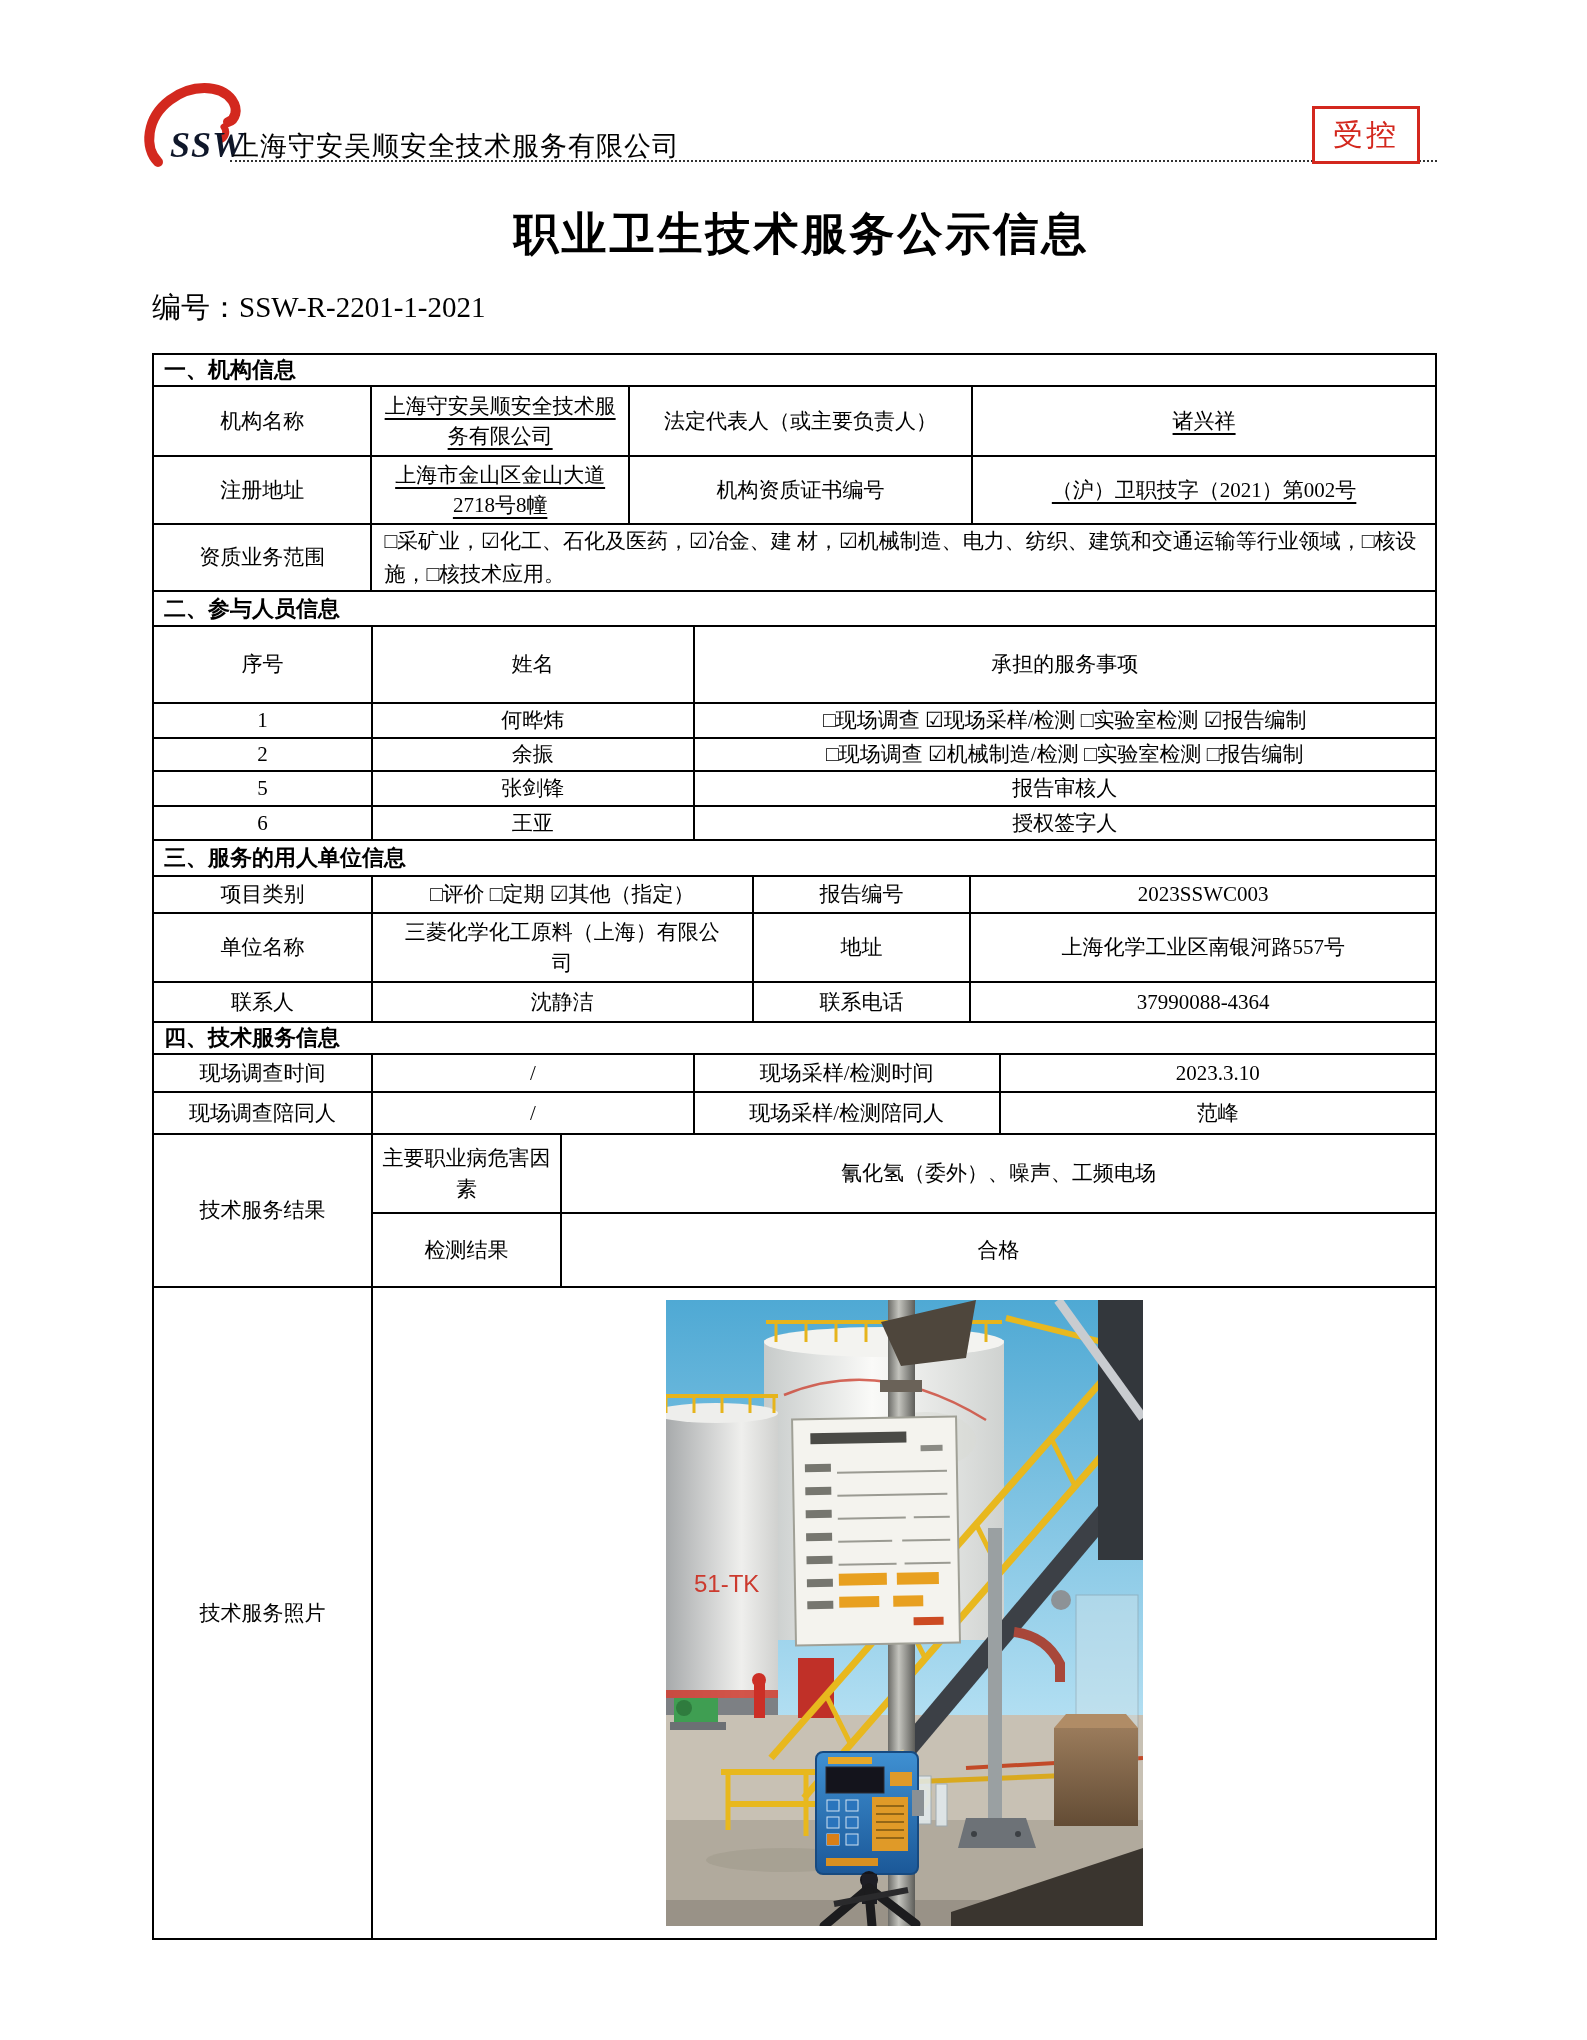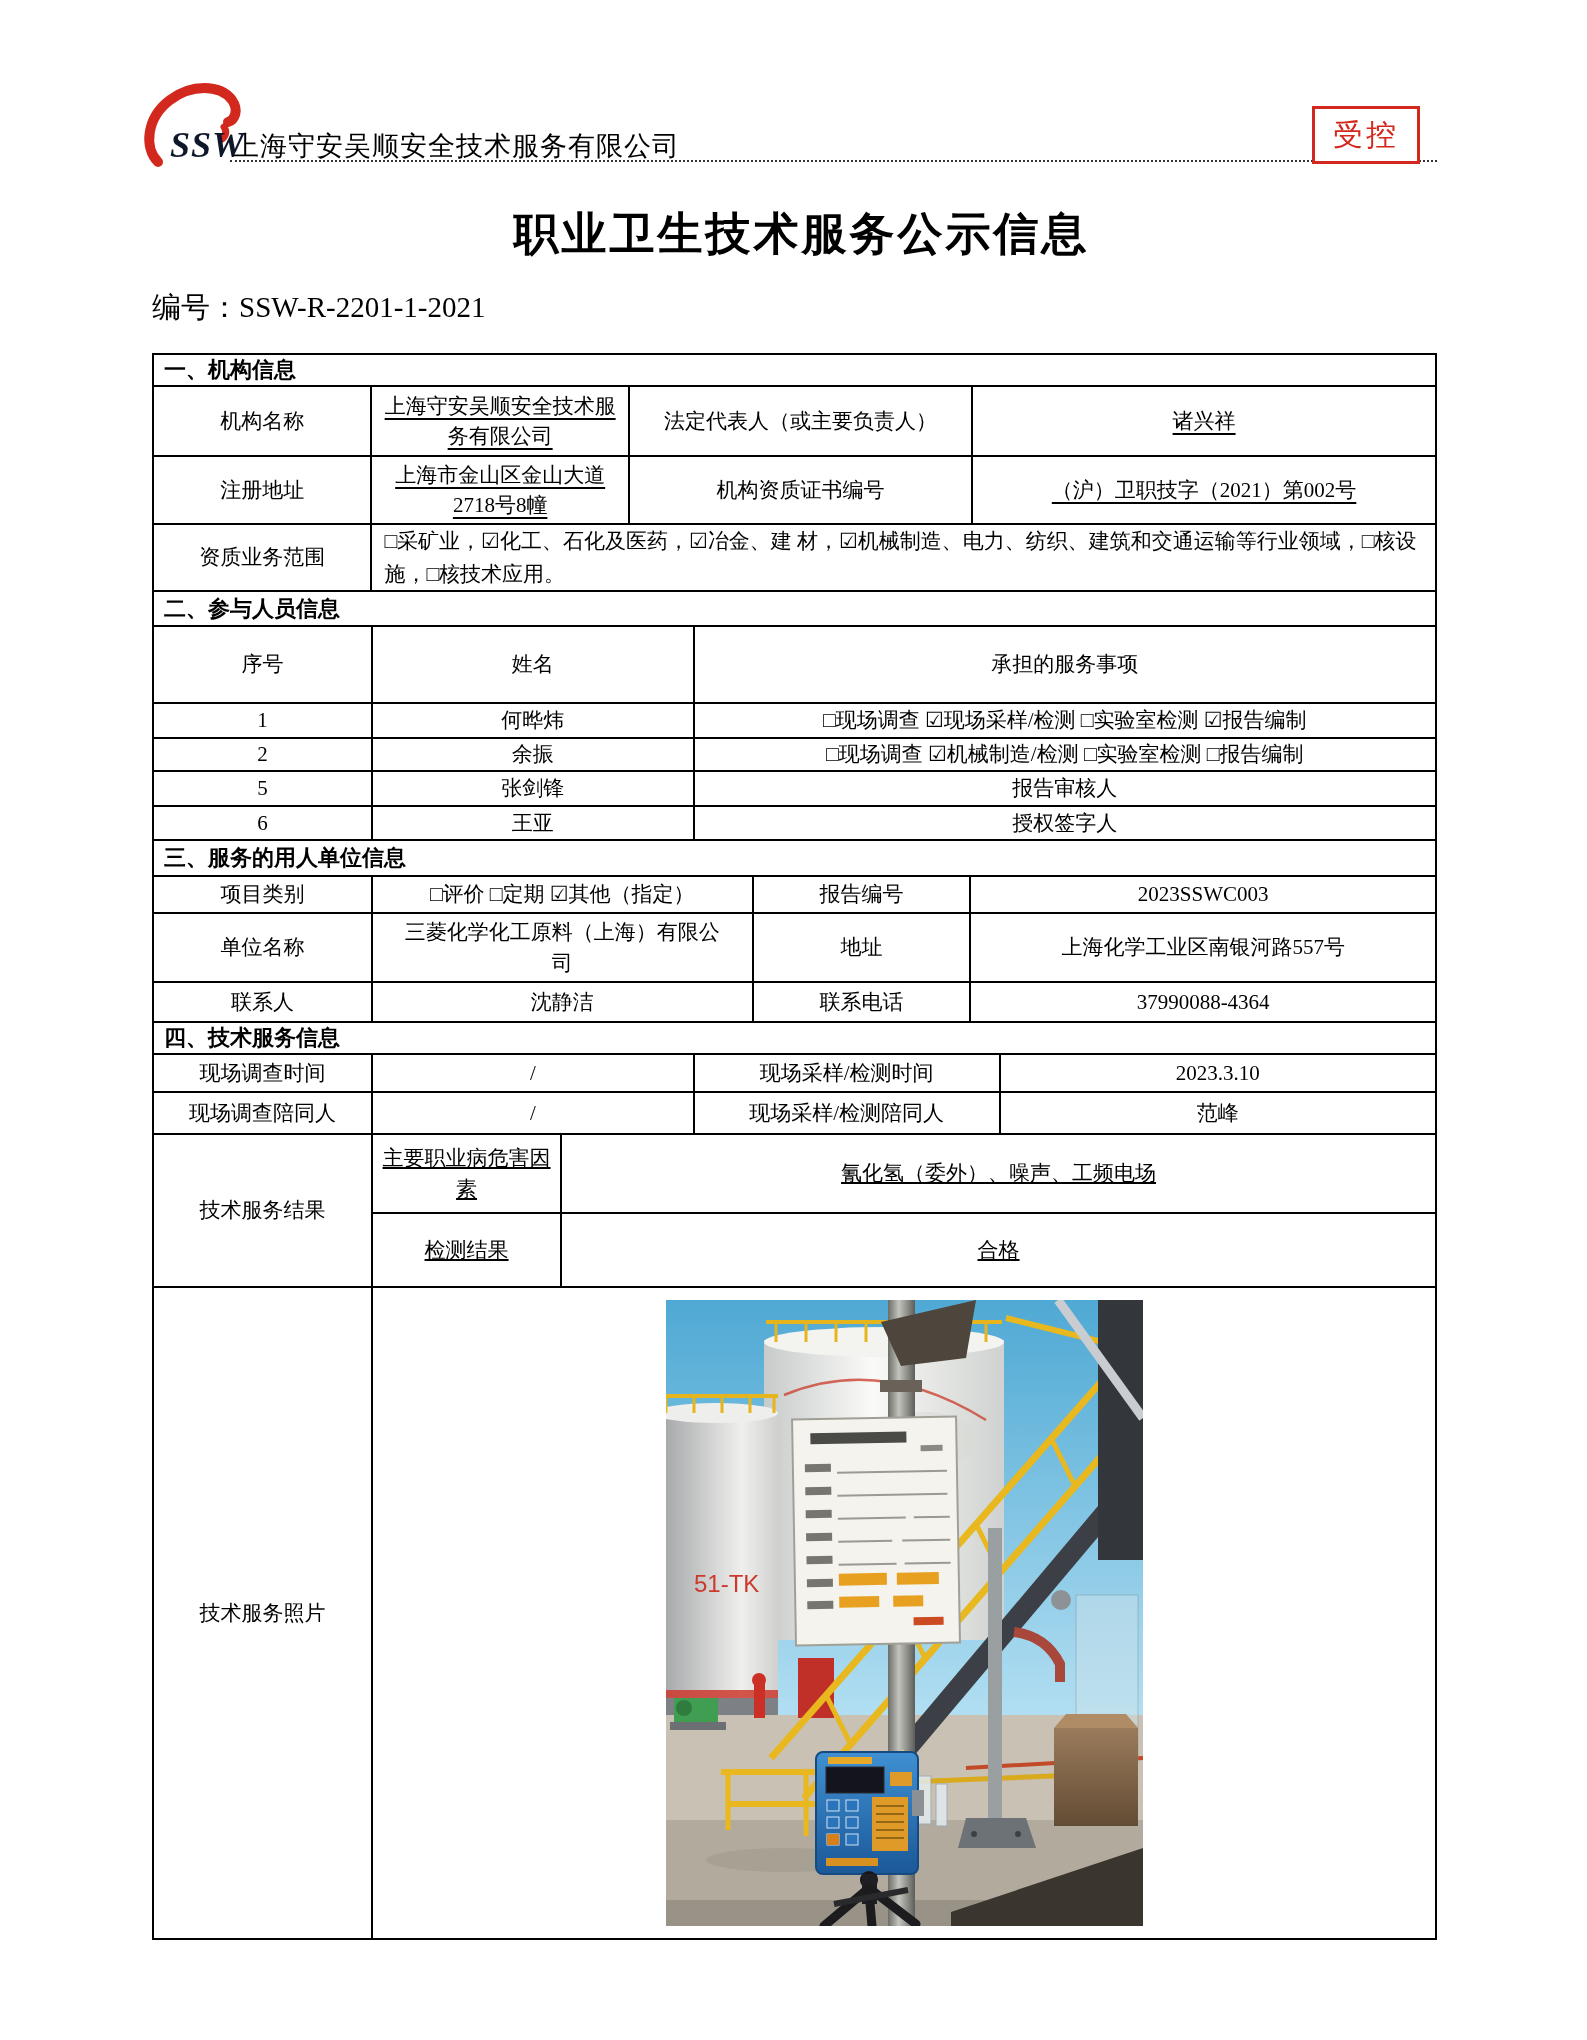--- a/index.html
+++ b/index.html
@@ -27,21 +27,21 @@
   .t-row{display:flex;border-bottom:2px solid #000;box-sizing:border-box;}
   .t-row.last{border-bottom:none;}
   .t-cell{border-right:2px solid #000;box-sizing:border-box;display:flex;align-items:center;
           justify-content:center;text-align:center;padding:2px 8px;line-height:1.45;}
   .t-cell:last-child{border-right:none;}
   .sec-head{justify-content:flex-start;text-align:left;font-weight:bold;font-size:22px;
             font-family:"Liberation Sans","DejaVu Sans",sans-serif;padding-left:10px;width:100%;}
   .left-text{justify-content:flex-start;text-align:left;padding:4px 12px;line-height:1.55;}
   .ul{text-decoration:underline;text-underline-offset:5px;}
   .sub-col{display:flex;flex-direction:column;flex:1;}
-  .sub-row{display:flex;box-sizing:border-box;text-decoration:underline;}
+  .sub-row{display:flex;box-sizing:border-box;}
   .photo-cell{align-items:flex-start;padding-top:12px;}
 </style>
 </head>
 <body>
 
 <div class="page">
 
   <svg class="logo-swoosh" viewBox="0 0 120 100">
     <path d="M22,92 C8,78 10,48 34,30 C55,14 84,14 96,30 C103,40 99,50 92,52" fill="none" stroke="#d3281e" stroke-width="10" stroke-linecap="round"></path>
     <path d="M88,57 c3,4 2,9 -2,12" fill="none" stroke="#d3281e" stroke-width="7" stroke-linecap="round"></path>

